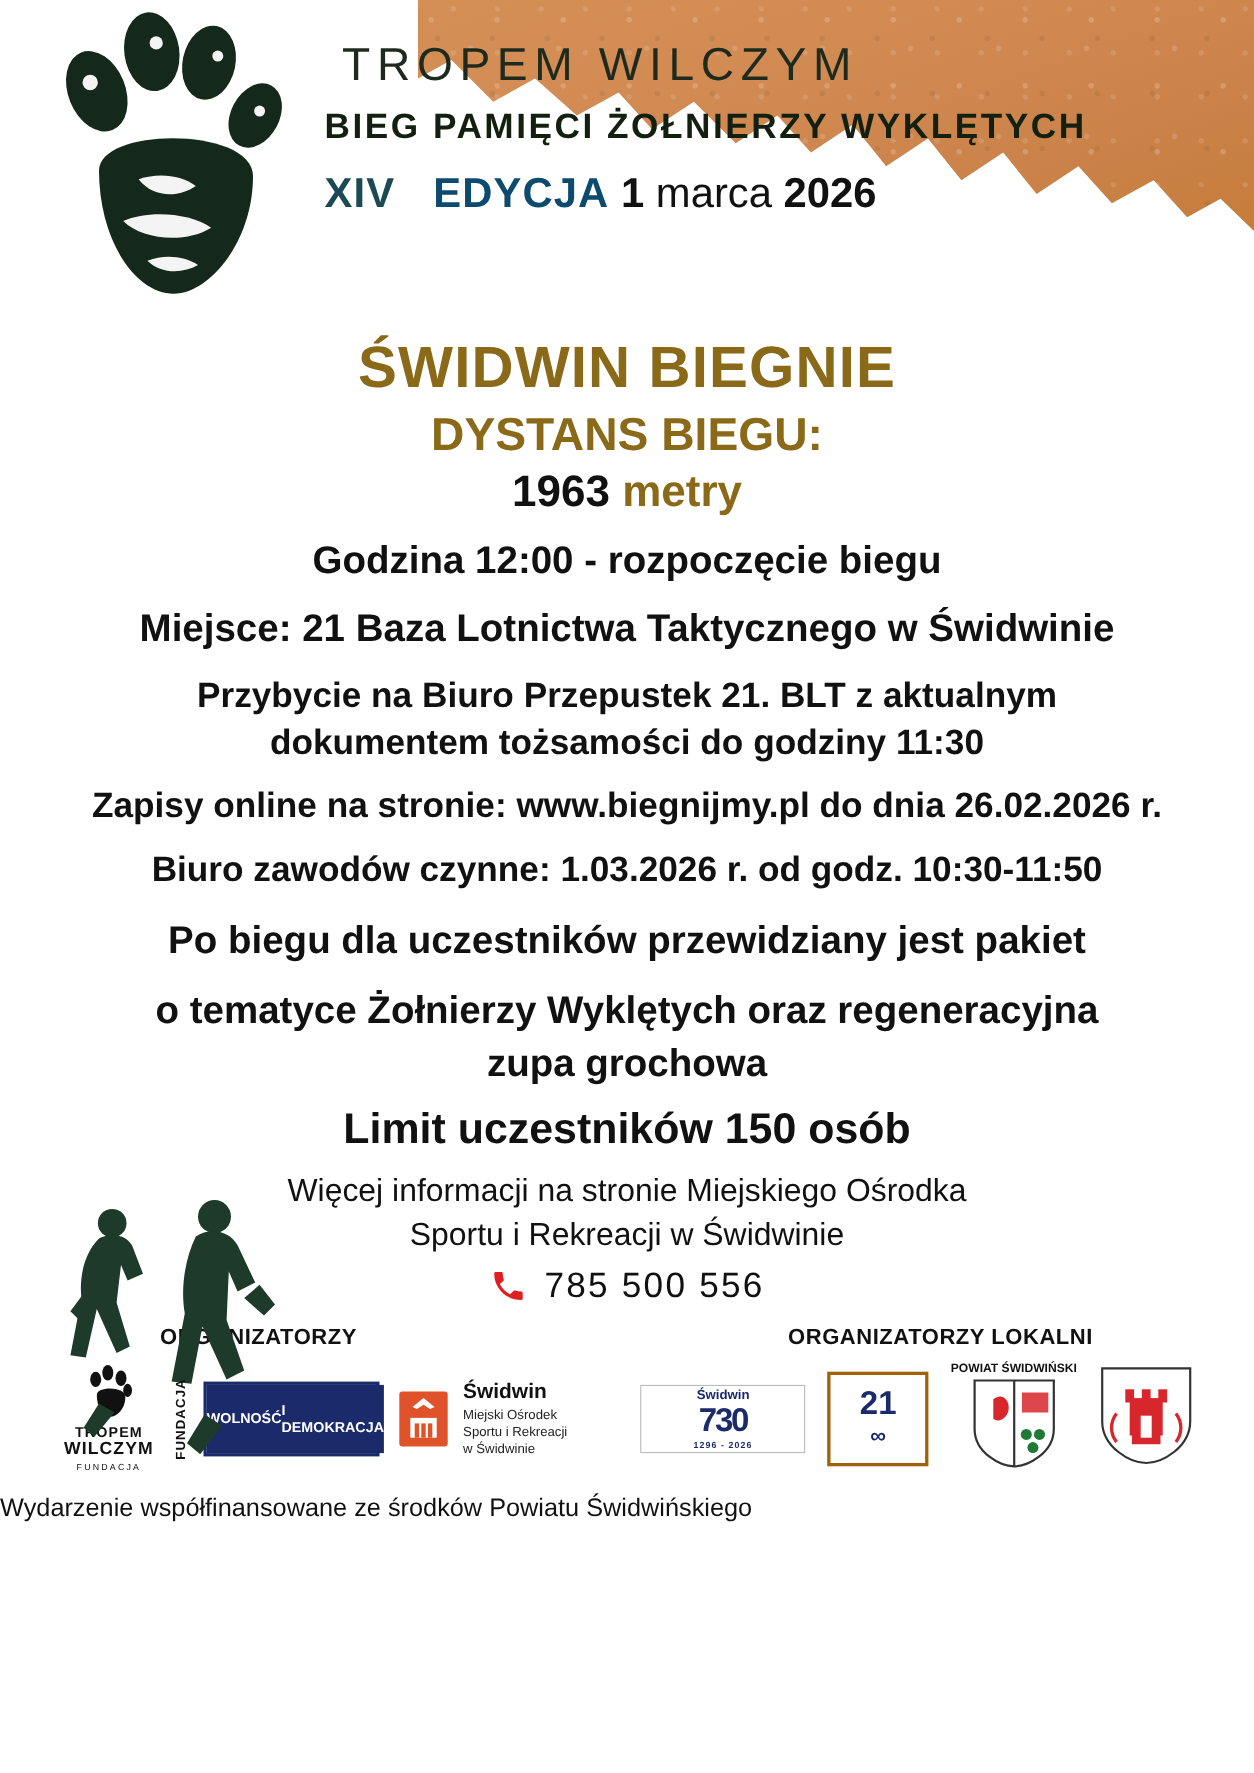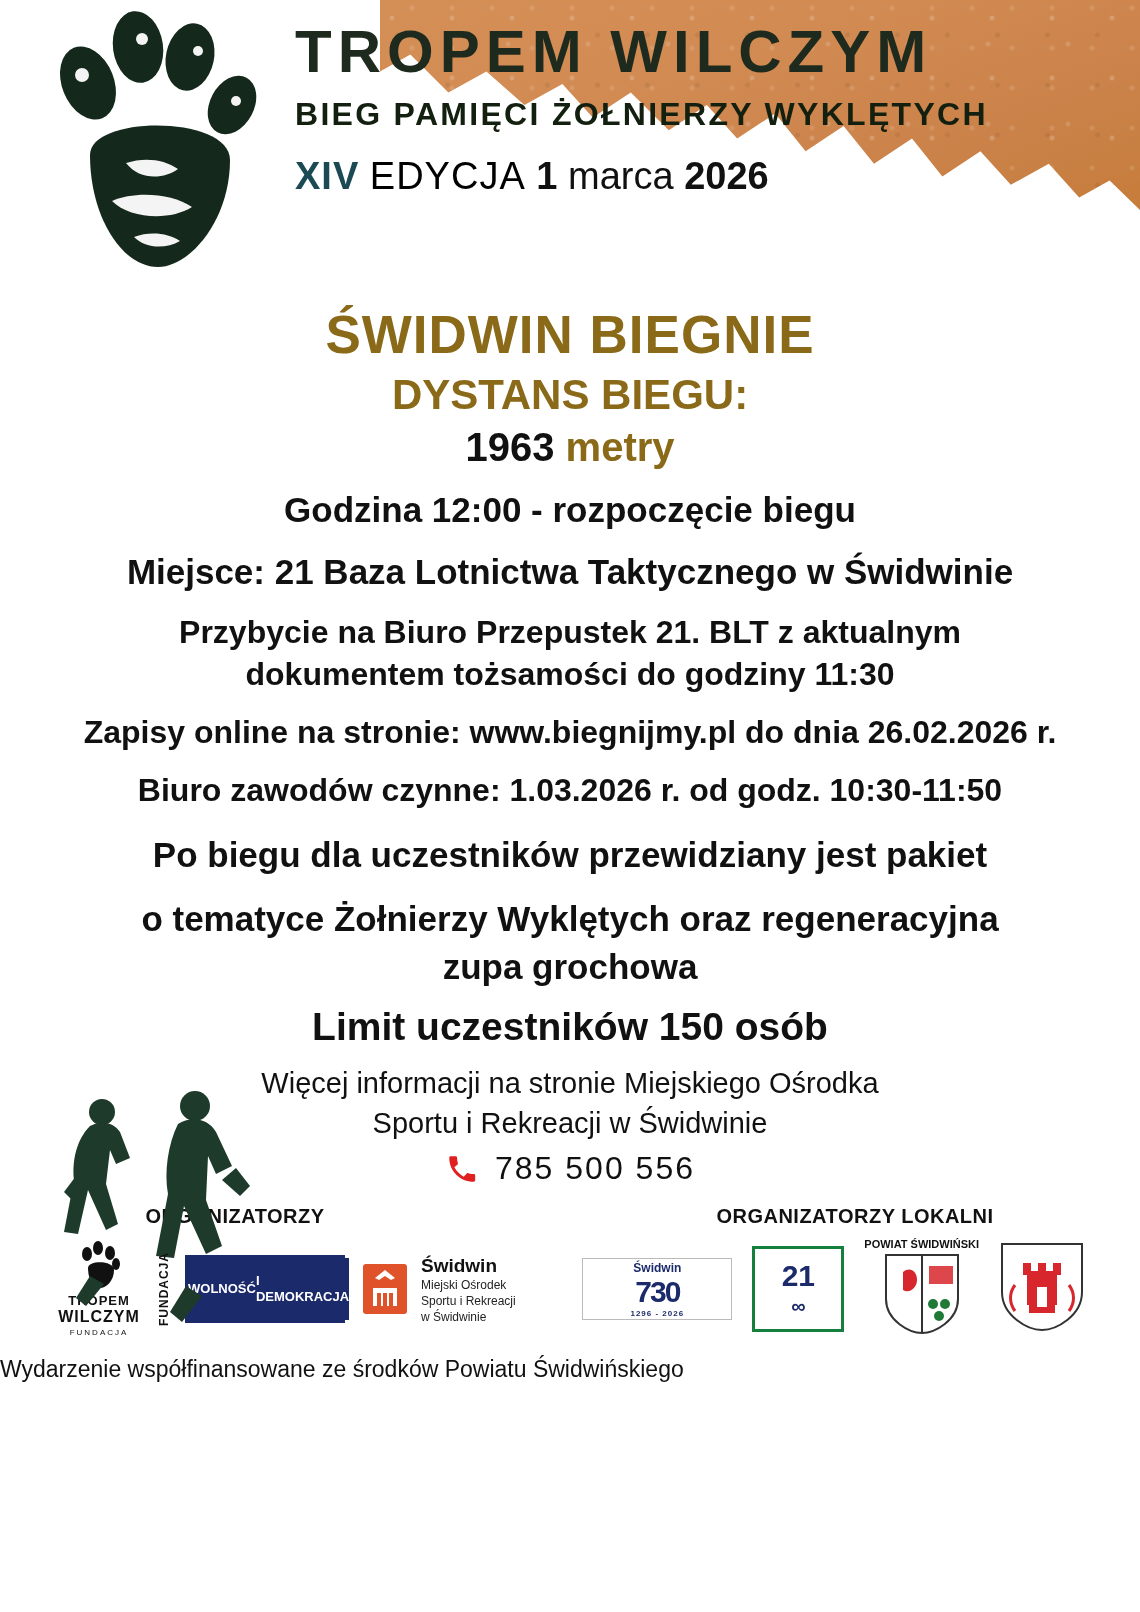--- a/index.html
+++ b/index.html
@@ -52,45 +52,45 @@
     left:30px; top:5px;
     width:230px; height:270px;
   }
 
   .brand {
     position:absolute;
     left:295px; top:22px;
     width:780px;
   }
   .brand-title {
-    font-size:60px;
-    font-weight:bold;
+    font-size:42px;
+    font-weight:normal;
     letter-spacing:6px;
     color:#1d2a1d;
     line-height:1.0;
-    margin:0;
+    margin:16px;
     white-space:nowrap;
   }
   .brand-sub {
     font-size:32px;
     letter-spacing:2.3px;
     color:#14200f;
     margin-top:14px;
     font-weight:600;
     white-space:nowrap;
   }
   .brand-sub b { font-weight:800; }
   .edition {
     margin-top:22px;
     font-size:38px;
     white-space:nowrap;
     color:#111;
   }
   .edition .rom { color:#1b4a55; font-weight:bold; letter-spacing:1px;}
-  .edition .edy { color:#000000; font-weight:400; letter-spacing:1px;}
+  .edition .edy { color:#0c4a6e; font-weight:700; letter-spacing:1px;margin-left:24px;}
   .edition .day { font-weight:bold; color:#111; }
   .edition .mon { font-weight:500; color:#111; }
   .edition .yr  { font-weight:bold; color:#111; }
 
   
   .content { text-align:center; padding:0 16px; }
 
   .h1 {
     font-size:53px; font-weight:bold; color:#8a6a18;
     letter-spacing:1px; margin:12px 0 0;
@@ -178,21 +178,21 @@
 
   .badge730 {
     width:150px;height:62px;border:1px solid #bbb;display:flex;flex-direction:column;
     align-items:center;justify-content:center;color:#1b2a6b;
   }
   .badge730 .top { font-size:12px; font-weight:bold; }
   .badge730 .mid { font-size:30px; font-weight:bold; letter-spacing:-2px;}
   .badge730 .bot { font-size:8px; font-weight:bold; letter-spacing:1px;}
 
   .badge21 {
-    width:92px;height:86px;border:3px solid #15803d;color:#1b2a6b;
+    width:92px;height:86px;border:3px solid #a16207;color:#1b2a6b;
     display:flex;flex-direction:column;align-items:center;justify-content:center;
   }
   .badge21 .n { font-size:30px;font-weight:bold;line-height:1; }
   .badge21 .w { font-size:20px;font-weight:bold;margin-top:4px; }
 
   .shield-wrap { text-align:center; }
   .shield-wrap .cap { font-size:11px; font-weight:bold; color:#111; margin-bottom:2px;}
 
   .footer-note {
     font-size:23px; color:#111; margin-top:16px;

